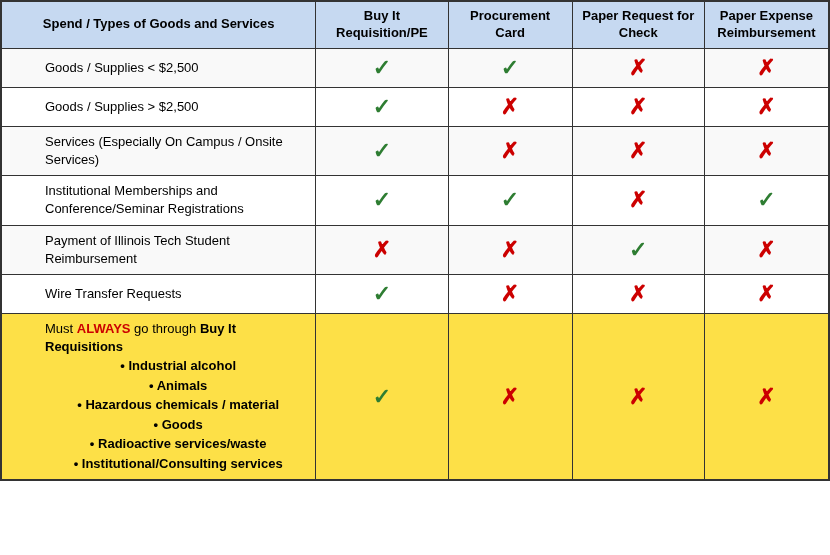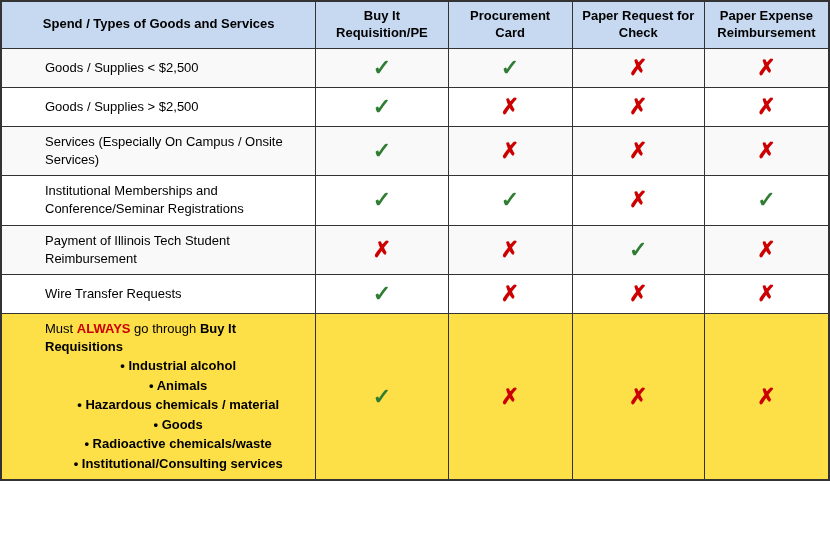--- a/index.html
+++ b/index.html
@@ -139,21 +139,21 @@
           <td class="check-col"><span class="check-red">✗</span></td>
         </tr>
         <tr>
           <td class="category-col">
             <p>Must <span class="always-text">ALWAYS</span> go through <span class="bold-text">Buy It Requisitions</span></p>
             <ul class="bullet-list">
               <li>Industrial alcohol</li>
               <li>Animals</li>
               <li>Hazardous chemicals / material</li>
               <li>Goods</li>
-              <li>Radioactive chemicals/waste</li>
+              <li>Radioactive services/waste</li>
               <li>Institutional/Consulting services</li>
             </ul>
           </td>
           <td class="check-col"><span class="check-green">✓</span></td>
           <td class="check-col"><span class="check-red">✗</span></td>
           <td class="check-col"><span class="check-red">✗</span></td>
           <td class="check-col"><span class="check-red">✗</span></td>
         </tr>
       </tbody>
   </table>

